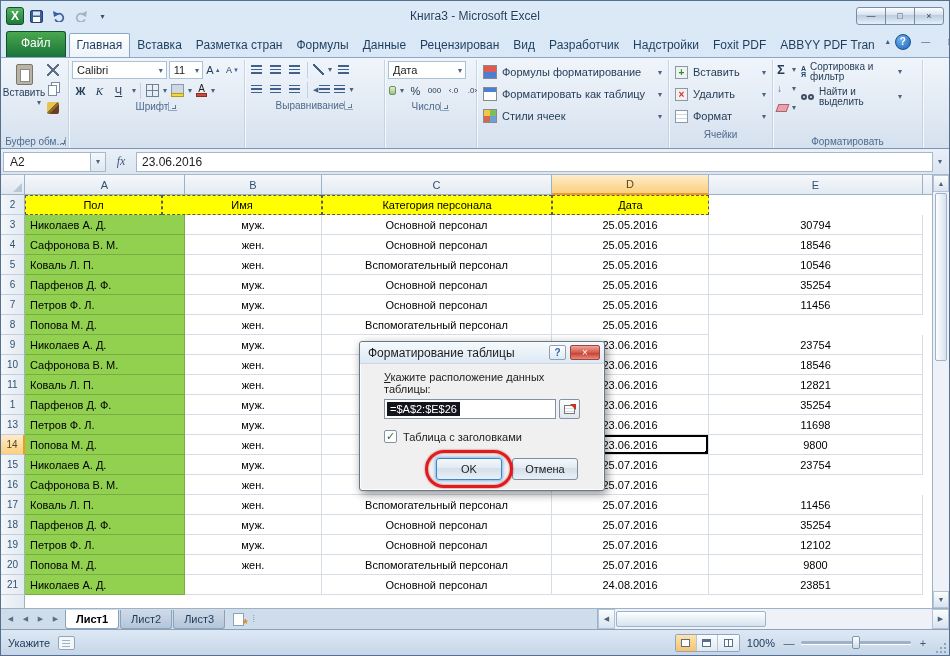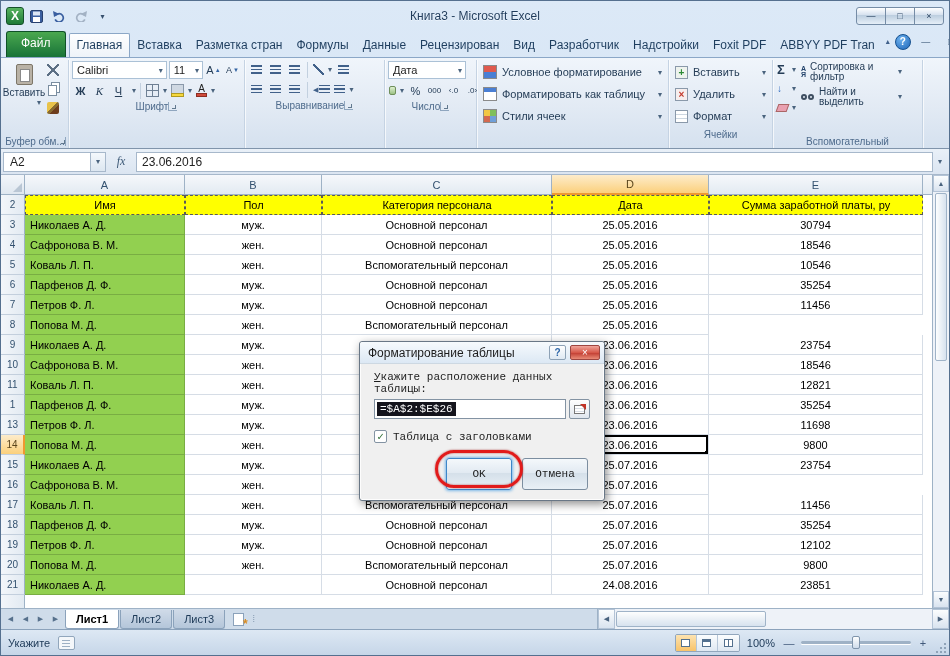--- a/index.html
+++ b/index.html
@@ -156,33 +156,33 @@
   .ztick{position:absolute;left:50%;top:-3px;width:1px;height:9px;background:#7f94ab;}
   .zthumb{position:absolute;left:50%;top:-5px;margin-left:-4px;width:8px;height:13px;background:linear-gradient(#fdfefe,#cfdceb);border:1px solid #7f94ab;border-radius:2px;}
   .grip{position:absolute;right:1px;bottom:1px;width:13px;height:13px;background:radial-gradient(circle at 2px 11px,#8fa3b8 1.2px,transparent 1.4px),radial-gradient(circle at 6px 11px,#8fa3b8 1.2px,transparent 1.4px),radial-gradient(circle at 10px 11px,#8fa3b8 1.2px,transparent 1.4px),radial-gradient(circle at 6px 7px,#8fa3b8 1.2px,transparent 1.4px),radial-gradient(circle at 10px 7px,#8fa3b8 1.2px,transparent 1.4px),radial-gradient(circle at 10px 3px,#8fa3b8 1.2px,transparent 1.4px);}
 
   
   .dialog{position:absolute;left:358px;top:340px;width:246px;background:#f0f0f0;border:1px solid #697786;border-radius:3px;box-shadow:2px 3px 10px rgba(0,0,0,.45),inset 0 0 0 1px #fdfdfd;z-index:50;}
   .dlg-title{height:22px;display:flex;align-items:center;padding:0 4px 0 8px;font-size:12px;color:#1c1c1c;background:linear-gradient(#f6fafd,#dce8f4);border-bottom:1px solid #cdd8e2;border-radius:3px 3px 0 0;gap:4px;}
   .dlg-title-text{flex:1;white-space:nowrap;overflow:hidden;}
   .dlg-help{width:17px;height:15px;border:1px solid #8ea2b6;border-radius:2px;background:linear-gradient(#fefefe,#dfe9f3);color:#2d66a8;font-size:10px;font-weight:bold;display:flex;align-items:center;justify-content:center;}
   .dlg-close{width:30px;height:15px;border:1px solid #9d4540;border-radius:2px;background:linear-gradient(#f0a59b,#d6584a 50%,#c03a2f 51%,#e98b77);color:#fff;font-size:10px;display:flex;align-items:center;justify-content:center;}
-  .dlg-body{padding:7px 14px 10px;font-family:Liberation Mono, monospace;}
+  .dlg-body{padding:7px 24px 10px;}
   .dlg-label{font-size:11px;color:#1c1c1c;}
   .dlg-label::first-letter{text-decoration:underline;}
   .input-row{display:flex;margin-top:4px;gap:3px;align-items:center;}
   .rng-input{flex:1;height:20px;background:#fff;border:1px solid #8393a3;display:flex;align-items:center;padding:0 2px;font-size:11px;}
   .rng-sel{background:#14141c;color:#fff;padding:1px 3px;}
   .rng-btn{width:21px;height:20px;border:1px solid #8393a3;background:linear-gradient(#fefefe,#dfe6ee);display:flex;align-items:center;justify-content:center;border-radius:2px;}
   .rb-ic{width:11px;height:9px;border:1px solid #777;background:repeating-linear-gradient(to bottom,#fff 0 2px,#d8dee6 2px 3px);position:relative;}
   .rb-ic:after{content:"";position:absolute;right:-2px;top:-2px;width:0;height:0;border-top:6px solid #c23327;border-left:6px solid transparent;}
   .chk-row{display:flex;align-items:center;gap:6px;margin-top:11px;font-size:11px;color:#1c1c1c;}
   .chk{width:13px;height:13px;background:#fff;border:1px solid #8393a3;display:flex;align-items:center;justify-content:center;font-size:11px;color:#2c6e31;font-weight:bold;border-radius:2px;}
   .btn-row{display:flex;justify-content:flex-end;gap:10px;margin-top:15px;padding-right:2px;}
-  .btn{min-width:66px;height:32px;font-size:11px;color:#1c1c1c;background:linear-gradient(#f4f8fb,#e2eaf2 45%,#d4dfe9 46%,#e9f0f6);border:1px solid #7c8ea0;border-radius:3px;font-family:inherit;display:flex;align-items:center;justify-content:center;}
+  .btn{min-width:66px;height:22px;font-size:11px;color:#1c1c1c;background:linear-gradient(#f4f8fb,#e2eaf2 45%,#d4dfe9 46%,#e9f0f6);border:1px solid #7c8ea0;border-radius:3px;font-family:inherit;display:flex;align-items:center;justify-content:center;}
   .btn.default{border-color:#3e86c8;box-shadow:0 0 3px 1px #7cb8e8;}
   .ok-wrap{position:relative;}
   .red-ring{position:absolute;left:-11px;top:-8px;width:calc(100% + 22px);height:38px;border:3px solid #e11b1b;border-radius:19px;box-shadow:0 0 2px rgba(150,0,0,.7),inset 0 0 2px rgba(150,0,0,.7);pointer-events:none;}
 </style>
 </head>
 <body>
 
 <div class="window">
 
   <div class="titlebar">
@@ -394,21 +394,21 @@
       <div class="rg-label">
           <span>Число</span>
           <span class="launch"></span>
         </div>
     </div>
 
     <div class="rgroup" style="width:192px">
       <div class="rg-rows" style="gap:0">
         <div class="style-row">
           <span class="cf-ic"></span>
-          <span>Условное форматирование</span>
+          <span>Формулы форматирование</span>
           <span class="caret">▾</span>
         </div>
         <div class="style-row">
           <span class="fat-ic"></span>
           <span>Форматировать как таблицу</span>
           <span class="caret">▾</span>
         </div>
         <div class="style-row">
           <span class="cs-ic"></span>
           <span>Стили ячеек</span>
@@ -469,21 +469,21 @@
             <span class="bino">
                 <i></i>
                 <i></i>
               </span>
             <span style="max-width:72px;white-space:normal">Найти и выделить</span>
             <span class="caret">▾</span>
           </div>
         </div>
       </div>
       <div class="rg-label">
-          <span>Вспомогательный</span>
+          <span>Форматировать</span>
         </div>
     </div>
 
   </div>
 
   <div class="fbar">
     <div class="namebox">A2</div>
     <div class="nb-caret">▾</div>
     <div class="fx">fx</div>
     <div class="fline">23.06.2016</div>
@@ -499,25 +499,24 @@
             <div class="chcell col1">B</div>
             <div class="chcell col2">C</div>
             <div class="chcell col3 sel">D</div>
             <div class="chcell col4">E</div>
           </div>
         <div class="chfiller"></div>
       </div>
       <div class="grid">
           <div class="grid-row header-row">
             <div class="row-num">2</div>
+            <div class="cell col1">Пол</div>
             <div class="cell col0">Имя</div>
-            <div class="cell col1">Пол</div>
             <div class="cell col2">Категория персонала</div>
             <div class="cell col3">Дата</div>
-            <div class="cell col4">Сумма заработной платы, ру</div>
           </div>
           <div class="grid-row">
             <div class="row-num">3</div>
             <div class="cell col0 name-cell">Николаев А. Д.</div>
             <div class="cell col1">муж.</div>
             <div class="cell col2">Основной персонал</div>
             <div class="cell col3">25.05.2016</div>
             <div class="cell col4">30794</div>
           </div>
           <div class="grid-row">

